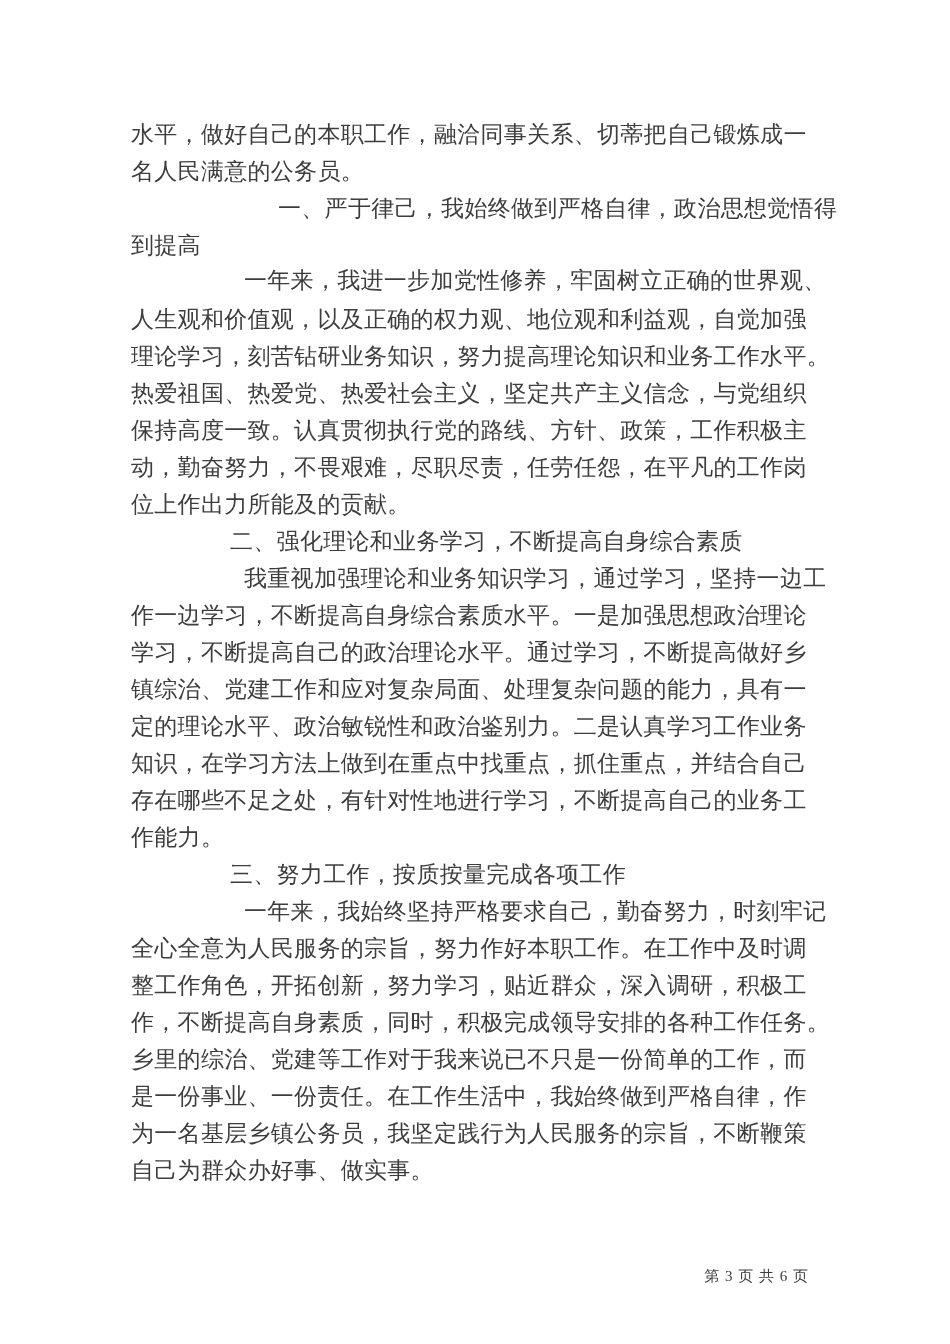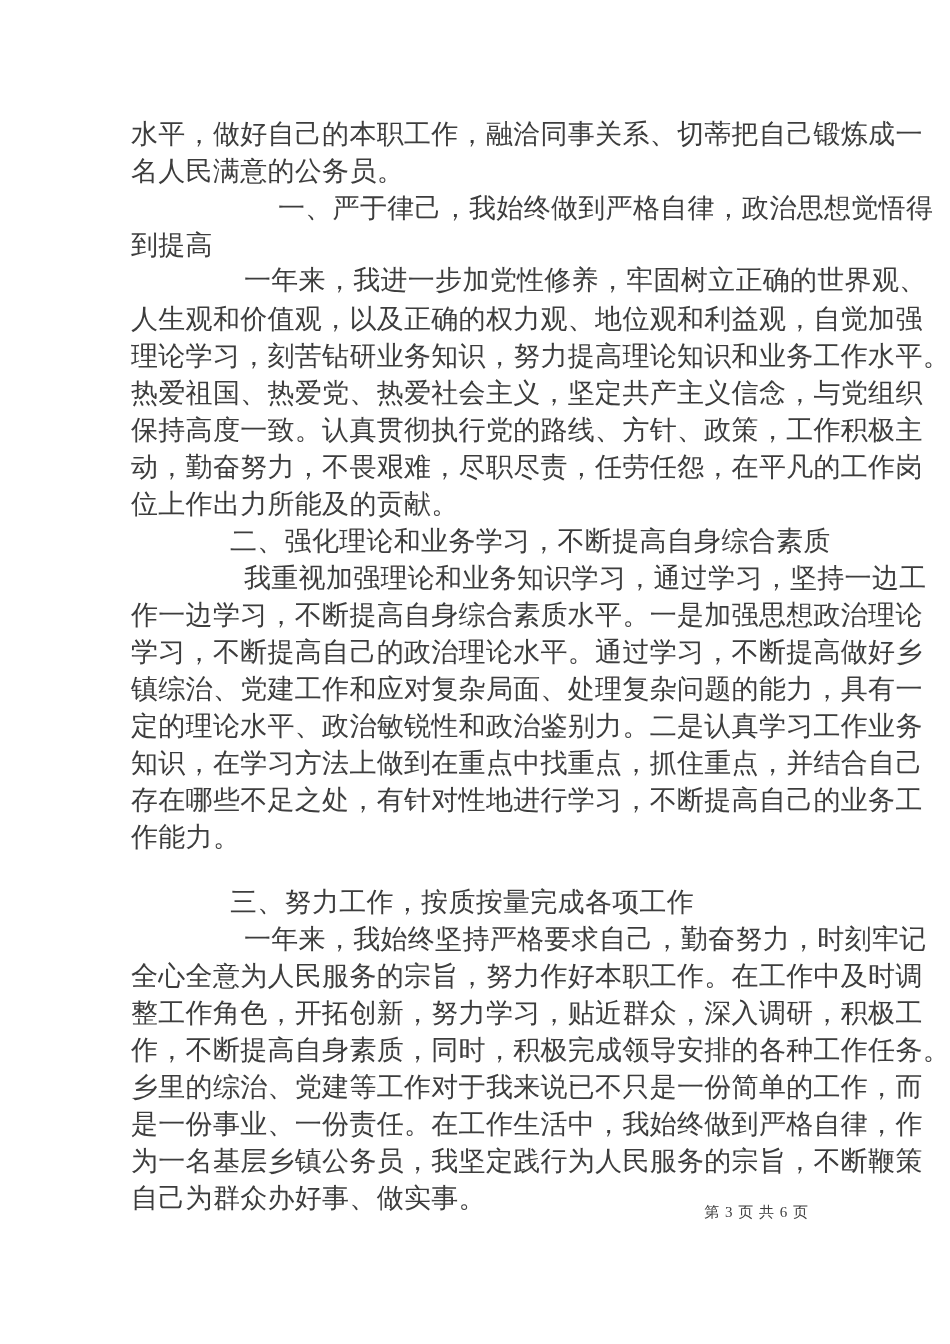--- a/index.html
+++ b/index.html
@@ -23,28 +23,28 @@
   }
   .text-block {
     position: absolute;
     left: 131px;
     top: 116px;
     width: 700px;
   }
   .doc-line {
     height: 37px;
     line-height: 37px;
-    font-size: 27px;
+    font-size: 23px;
     letter-spacing: 0.3px;
     color: #3d3d3d;
     white-space: nowrap;
   }
   .footer {
     position: absolute;
-    top: 1202px;
+    top: 1266px;
     right: 141px;
     font-size: 15px;
     line-height: 20px;
     color: #3d3d3d;
     letter-spacing: 1px;
   }
 </style>
 </head>
 <body>
 
@@ -63,21 +63,21 @@
       <div class="doc-line">位上作出力所能及的贡献。</div>
       <div class="doc-line" style="padding-left: 99px;">二、强化理论和业务学习，不断提高自身综合素质</div>
       <div class="doc-line" style="padding-left: 113px;">我重视加强理论和业务知识学习，通过学习，坚持一边工</div>
       <div class="doc-line">作一边学习，不断提高自身综合素质水平。一是加强思想政治理论</div>
       <div class="doc-line">学习，不断提高自己的政治理论水平。通过学习，不断提高做好乡</div>
       <div class="doc-line">镇综治、党建工作和应对复杂局面、处理复杂问题的能力，具有一</div>
       <div class="doc-line">定的理论水平、政治敏锐性和政治鉴别力。二是认真学习工作业务</div>
       <div class="doc-line">知识，在学习方法上做到在重点中找重点，抓住重点，并结合自己</div>
       <div class="doc-line">存在哪些不足之处，有针对性地进行学习，不断提高自己的业务工</div>
       <div class="doc-line">作能力。</div>
-      <div class="doc-line" style="padding-left: 99px; margin-top: 28px;">三、努力工作，按质按量完成各项工作</div>
+      <div class="doc-line" style="padding-left: 99px;">三、努力工作，按质按量完成各项工作</div>
       <div class="doc-line" style="padding-left: 113px;">一年来，我始终坚持严格要求自己，勤奋努力，时刻牢记</div>
       <div class="doc-line">全心全意为人民服务的宗旨，努力作好本职工作。在工作中及时调</div>
       <div class="doc-line">整工作角色，开拓创新，努力学习，贴近群众，深入调研，积极工</div>
       <div class="doc-line">作，不断提高自身素质，同时，积极完成领导安排的各种工作任务。</div>
       <div class="doc-line">乡里的综治、党建等工作对于我来说已不只是一份简单的工作，而</div>
       <div class="doc-line">是一份事业、一份责任。在工作生活中，我始终做到严格自律，作</div>
       <div class="doc-line">为一名基层乡镇公务员，我坚定践行为人民服务的宗旨，不断鞭策</div>
       <div class="doc-line">自己为群众办好事、做实事。</div>
     </div>
   <div class="footer">

